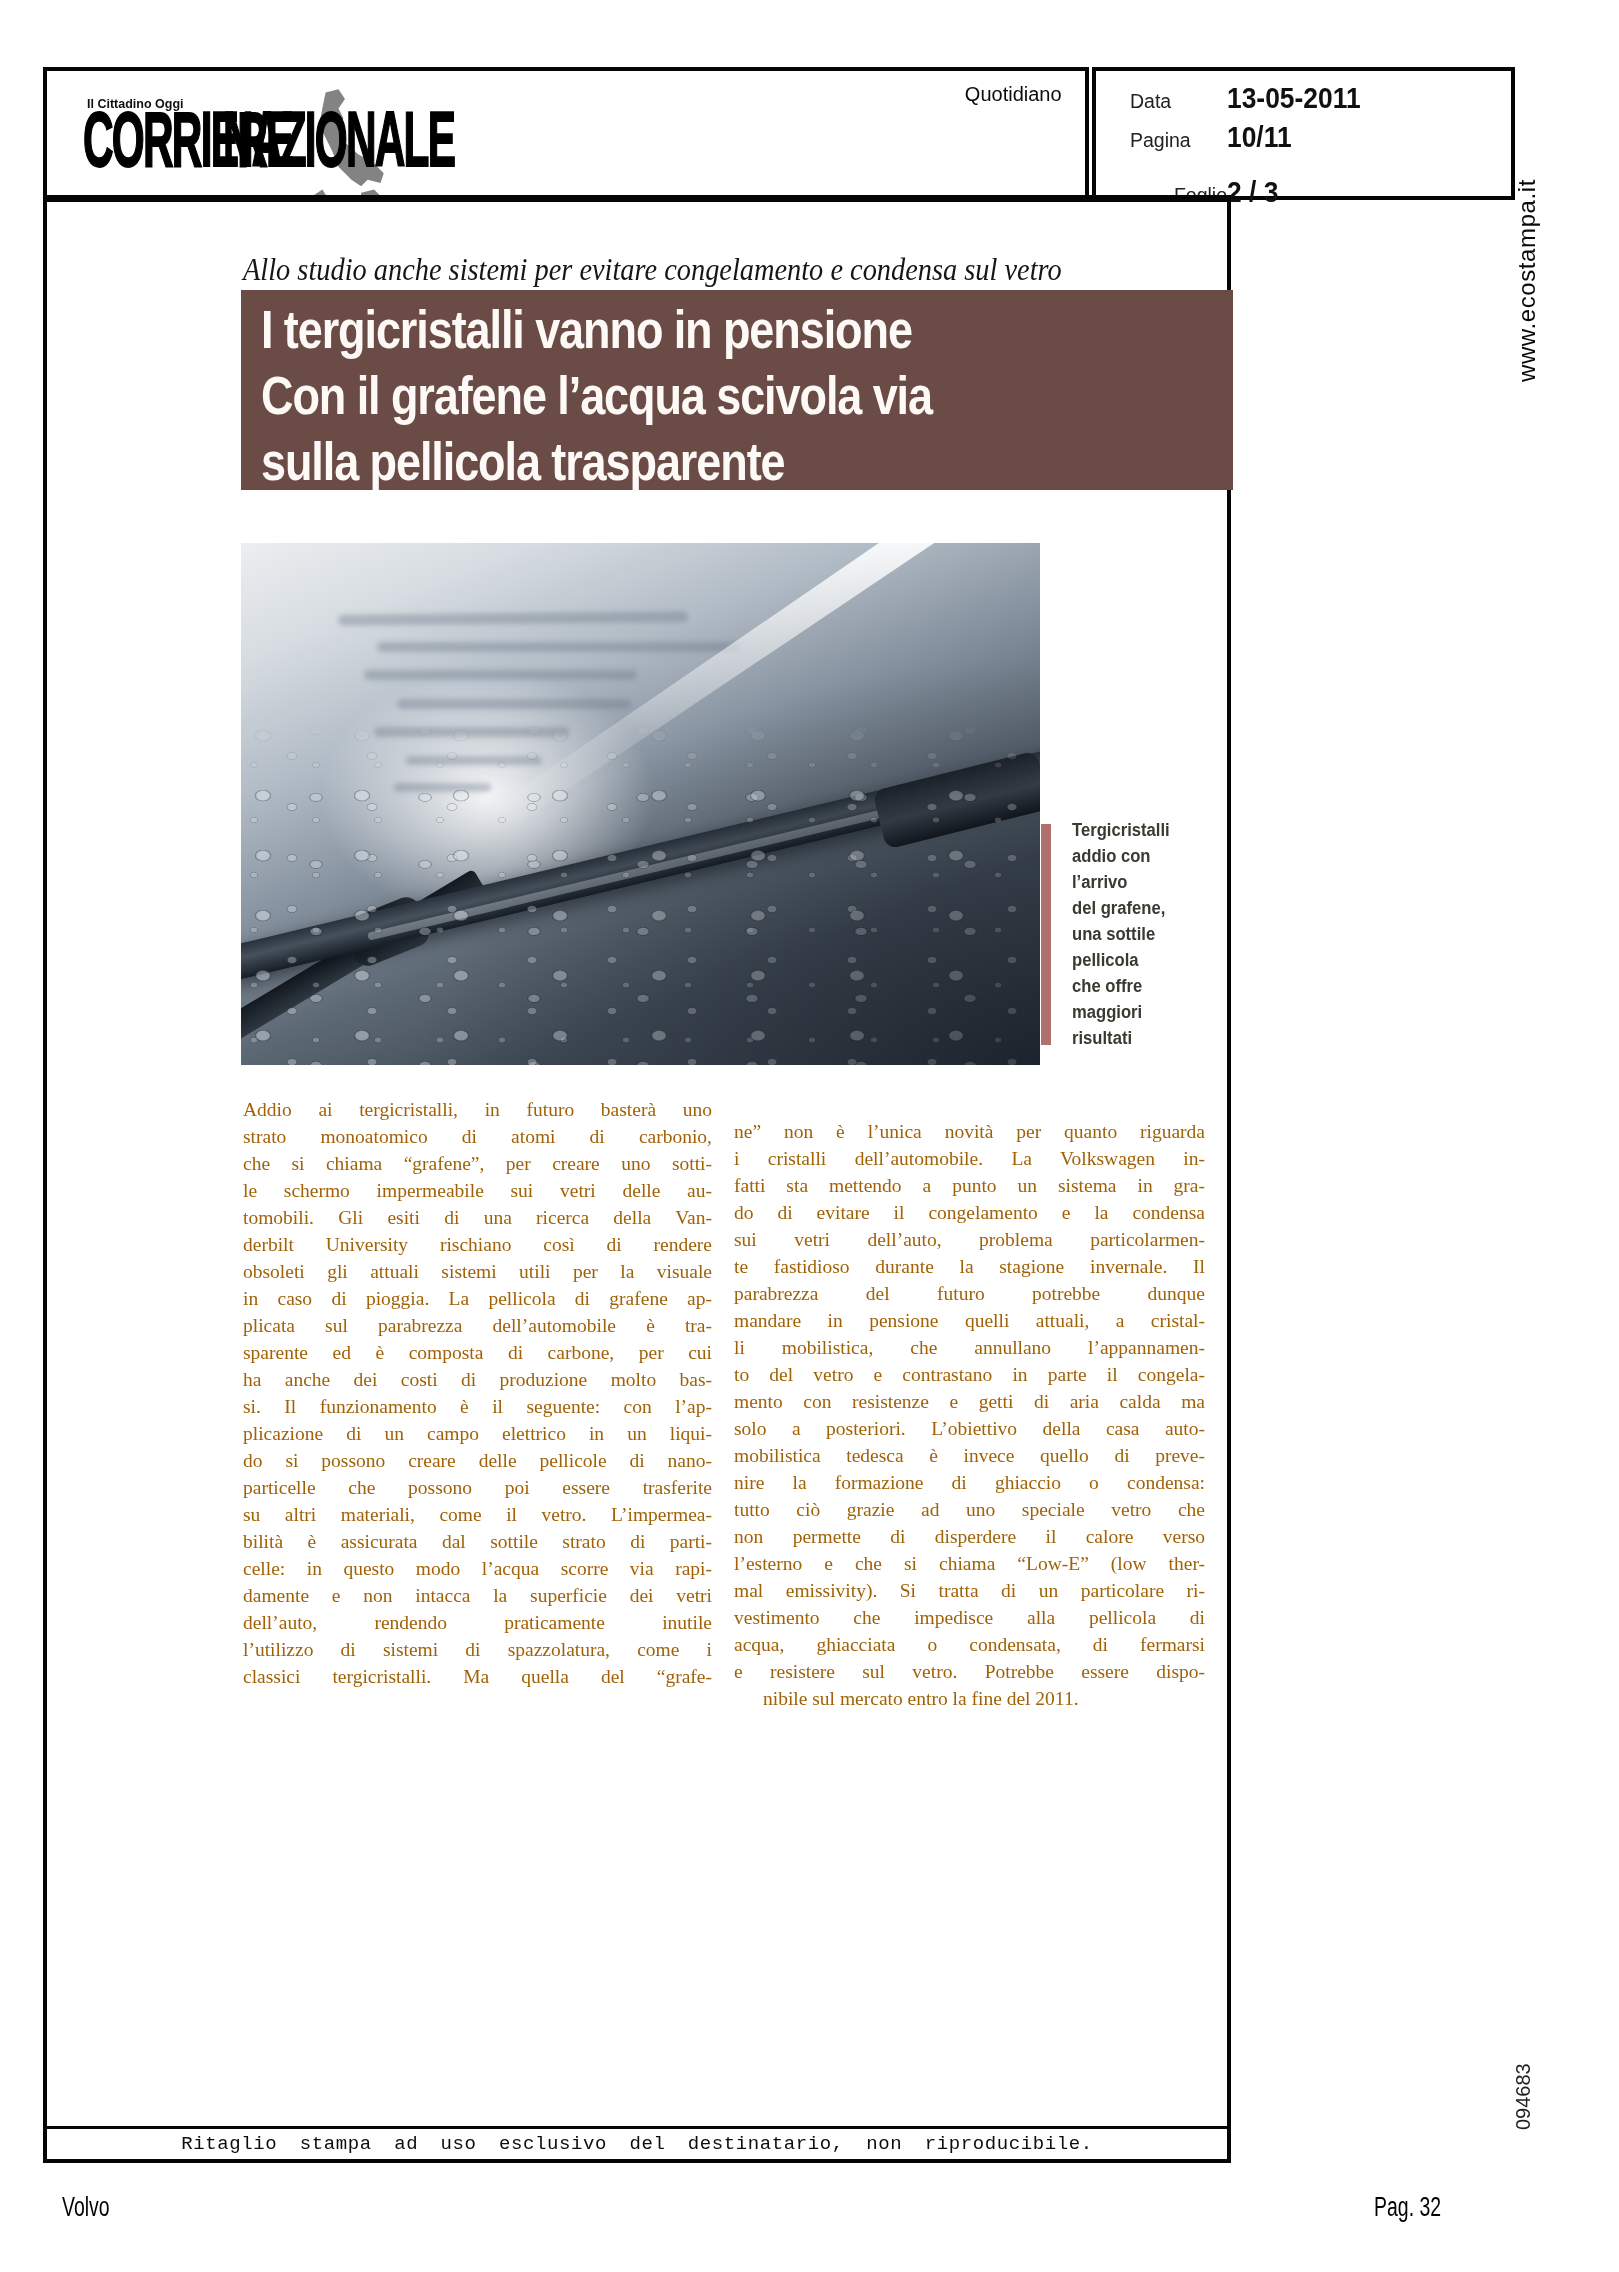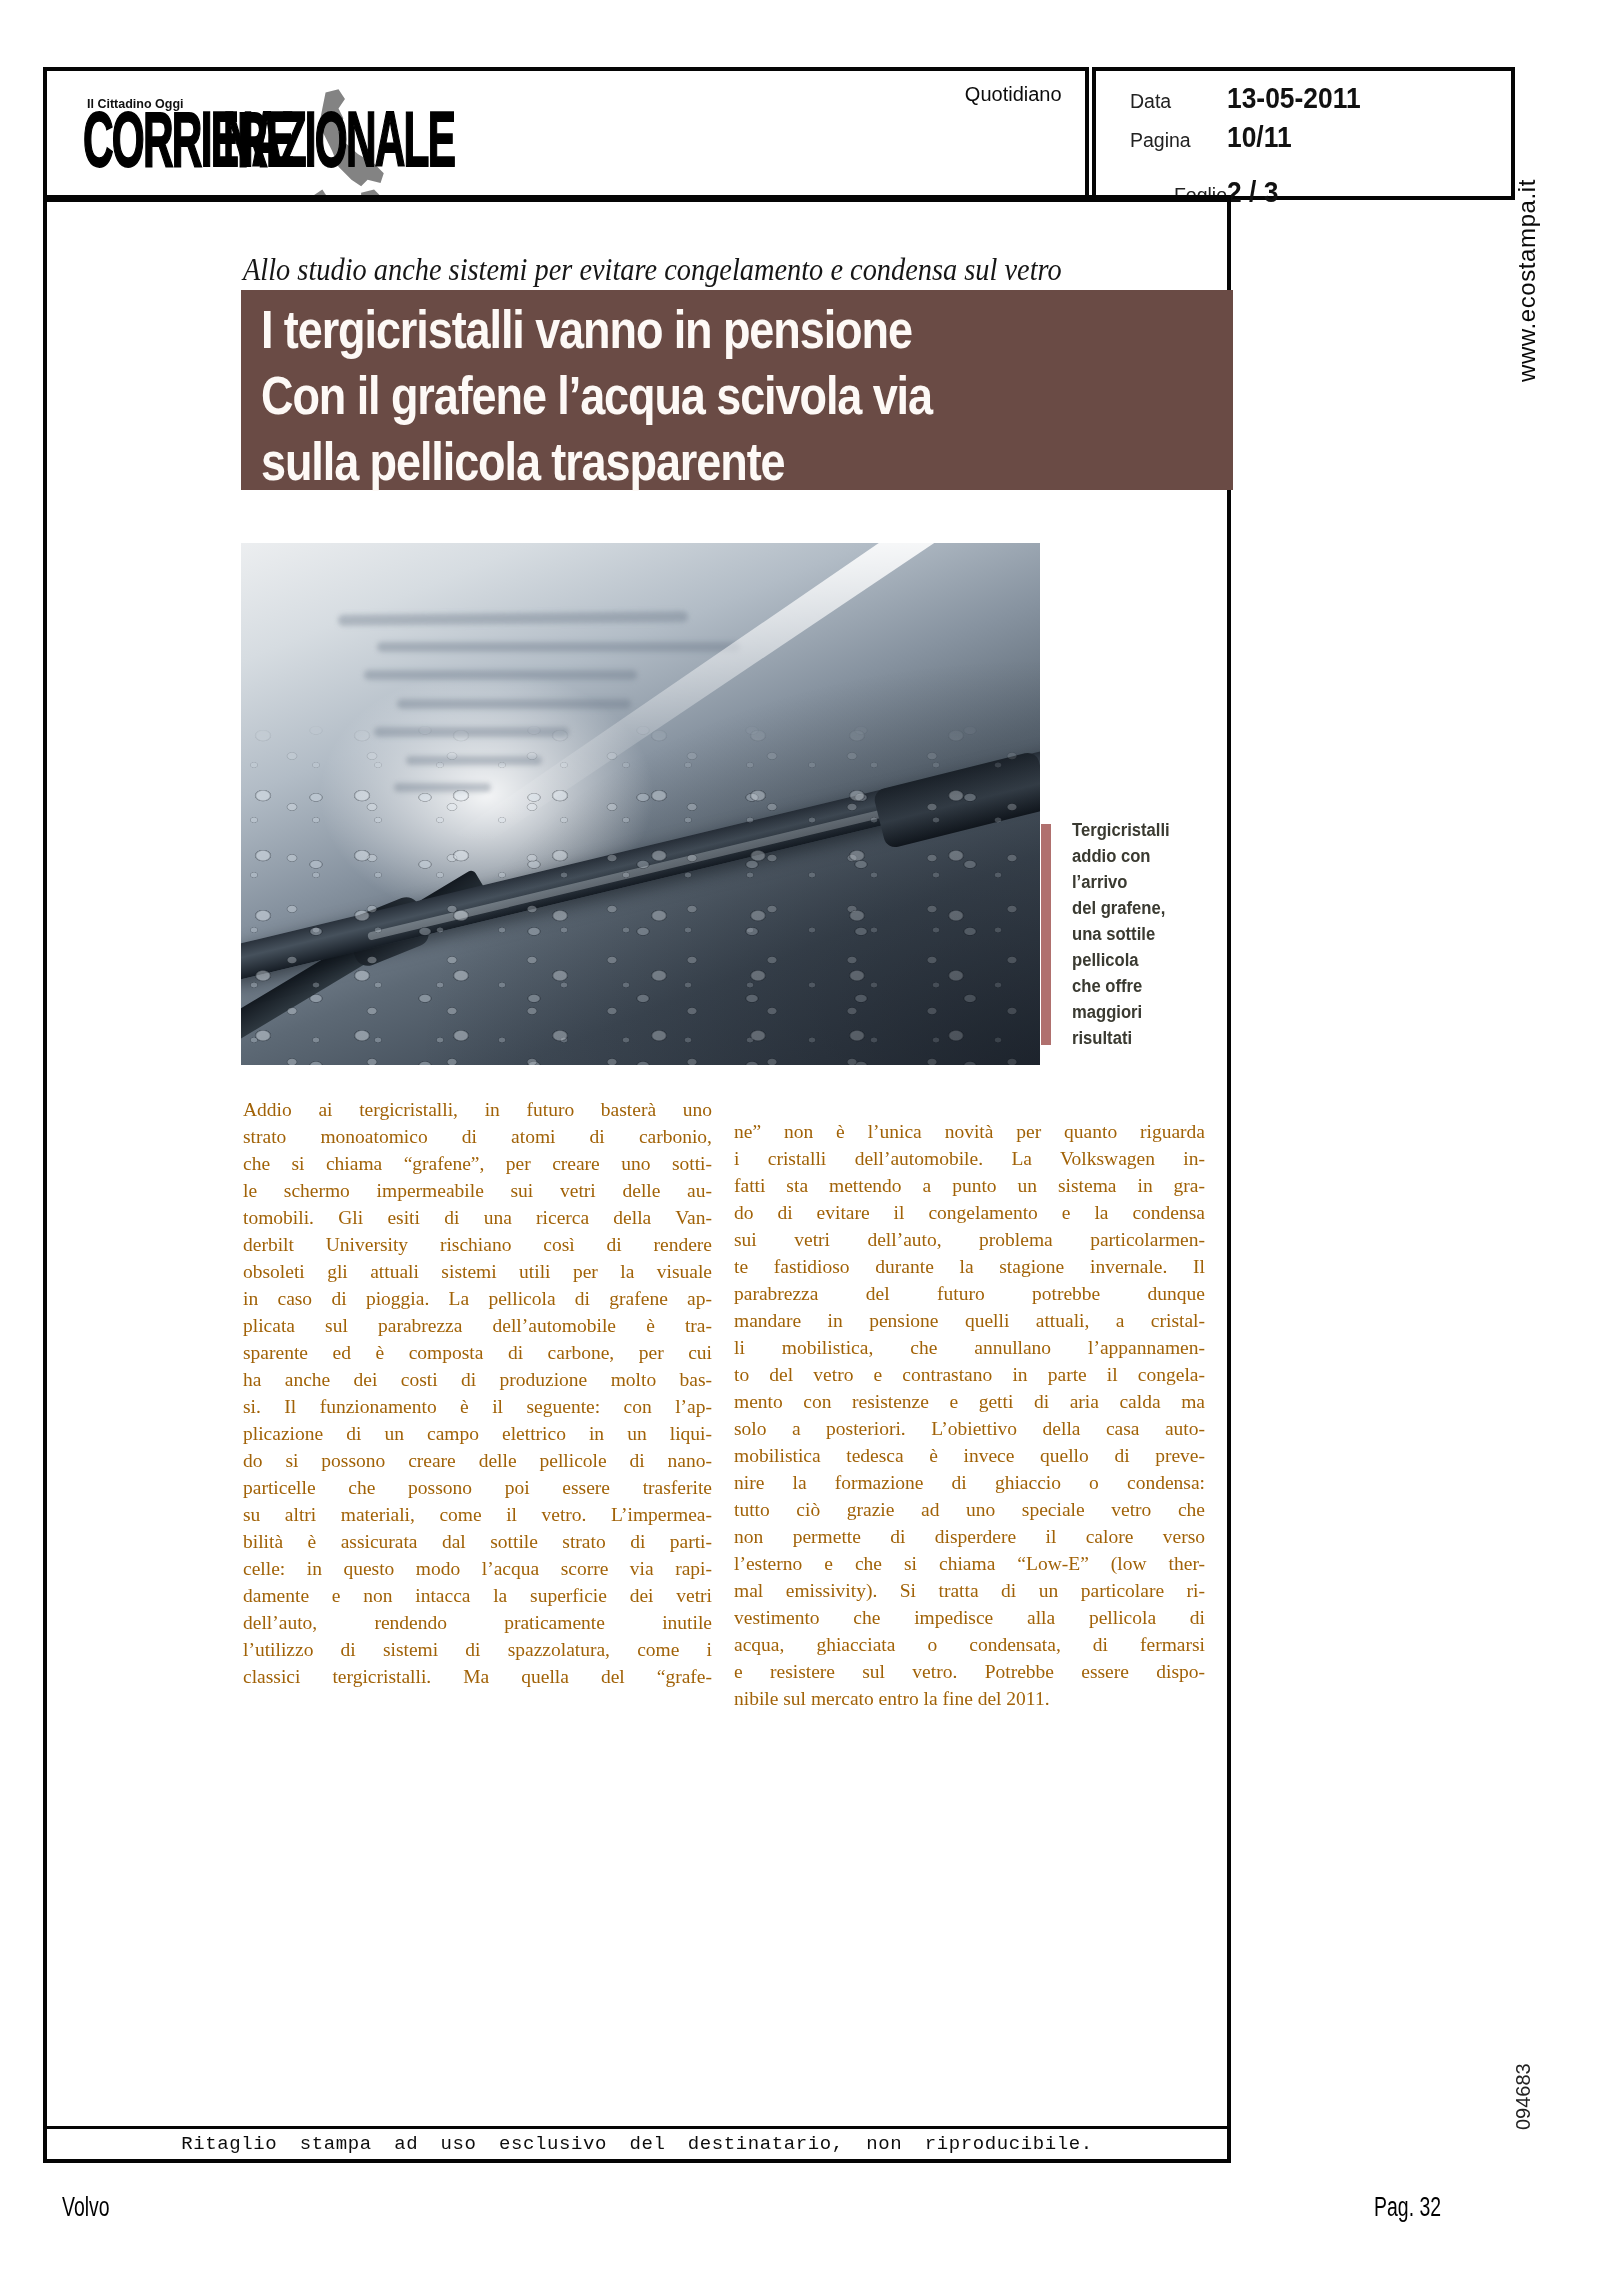--- a/index.html
+++ b/index.html
@@ -72,21 +72,21 @@
   #caption-bar{left:994px;top:622px;width:10.4px;height:221px;}
   #caption{left:1025px;top:615px;width:169px;}
   .caption-line{font-size:17.5px;line-height:26px;font-weight:bold;color:#3a3a31;
                 transform:scaleX(.95);transform-origin:0 0;white-space:nowrap;}
 
   
   .col{font-family:"Liberation Serif",serif;font-size:19.5px;color:#a16207;}
   #col1{left:196px;top:894px;width:469px;}
   #col2{left:687px;top:916px;width:471px;}
   .body-line{height:27px;line-height:27px;text-align:justify;text-align-last:justify;white-space:normal;}
-  #col2 .body-line:last-child{text-align-last:left;}
+  #col2 .body-line:last-child{text-align-last:left;margin-left:29px;}
 
   
   #strip{left:0;right:0;bottom:0;height:30px;border-top:3.9px solid #050505;
          display:flex;align-items:center;justify-content:center;}
   #strip-text{font-family:"Liberation Mono",monospace;font-size:19px;letter-spacing:0.6px;word-spacing:10.4px;color:#0d0d0d;}
 
   
   .footer-text{font-size:27px;color:#000;transform:scaleX(.72);white-space:nowrap;}
   #client{left:62px;top:2192px;transform-origin:0 0;}
   #pagref{right:179px;top:2192px;transform-origin:100% 0;}

